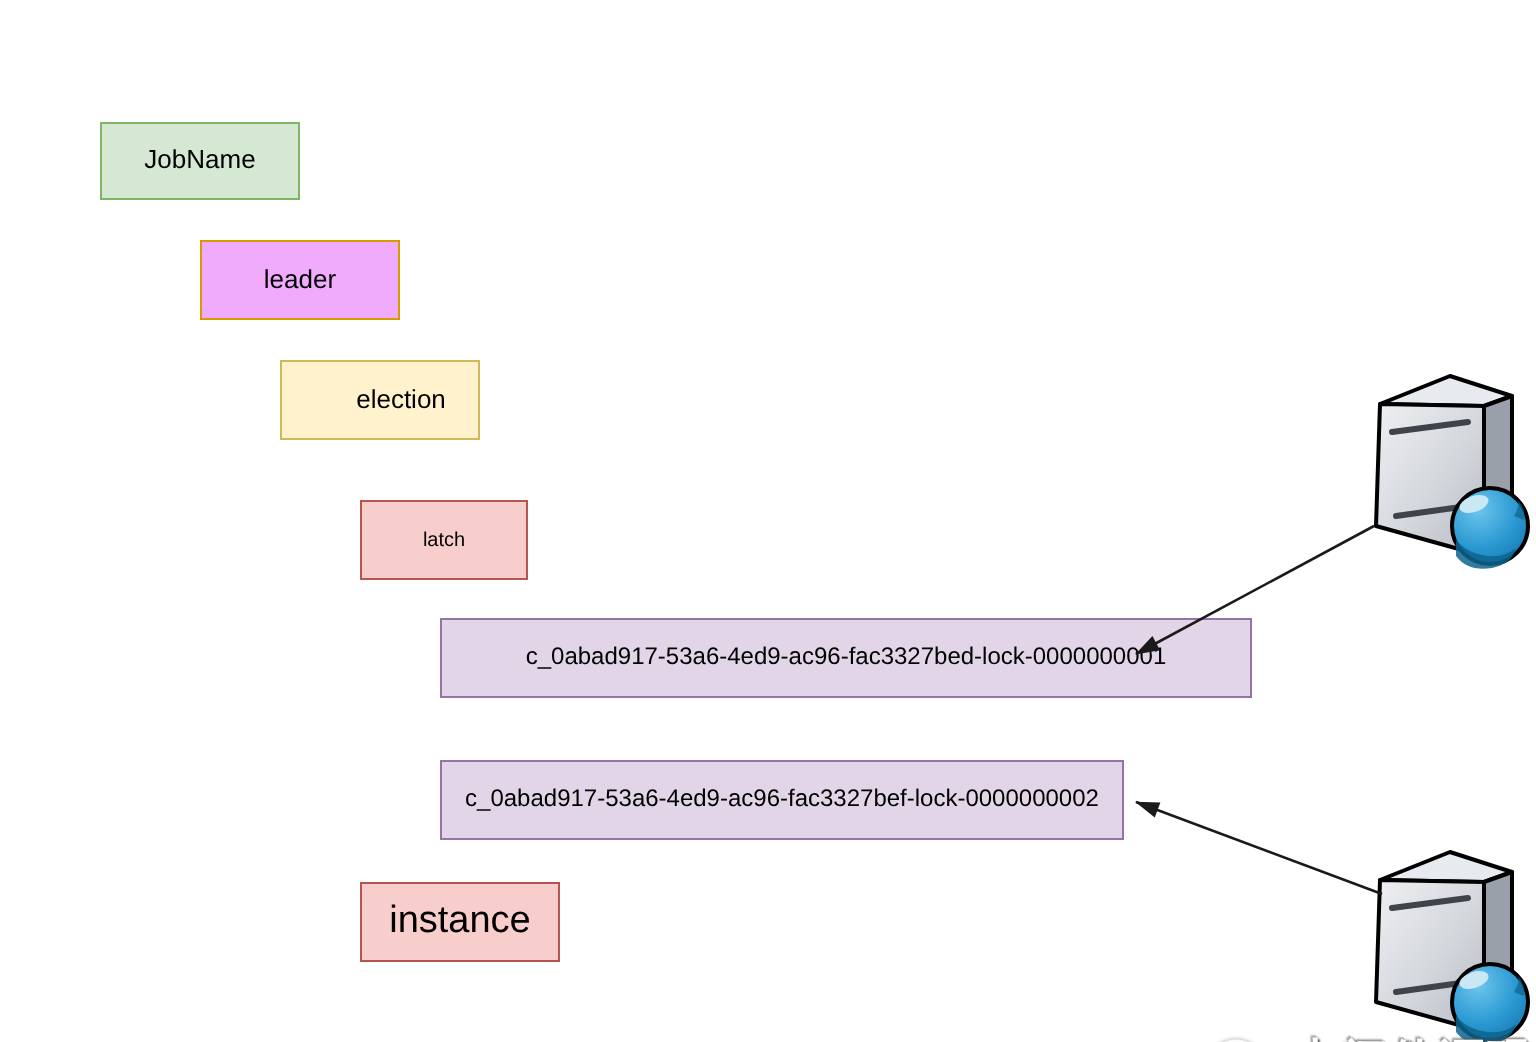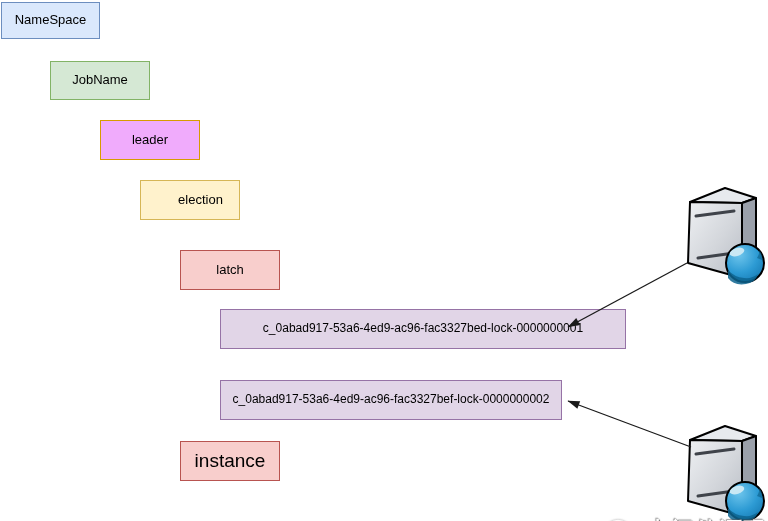--- a/index.html
+++ b/index.html
@@ -64,25 +64,24 @@
       <g fill="rgba(255,255,255,0.95)">
         <circle cx="12.2" cy="13.2" r="1.4"></circle>
         <circle cx="19.8" cy="13.2" r="1.4"></circle>
         <circle cx="25.0" cy="23.4" r="1.2"></circle>
         <circle cx="31.0" cy="23.4" r="1.2"></circle>
       </g>
     </svg>
     <span class="wm-text">中间件源码</span>
   </div>
 
-<div class="node" style="left: 1px; top: 2px; width: 99px; height: 37px; background: rgb(218, 232, 252); border-color: rgb(108, 142, 191); font-size: 13px;">NameSpace</div>
     <div class="node" style="left: 50px; top: 61px; width: 100px; height: 39px; background: rgb(213, 232, 212); border-color: rgb(130, 179, 102); font-size: 13px;">JobName</div>
     <div class="node" style="left: 100px; top: 120px; width: 100px; height: 40px; background: #f0abfc; border-color: rgb(215, 155, 0); font-size: 13px;">leader</div>
     <div class="node" style="left: 140px; top: 180px; width: 100px; height: 40px; background: rgb(255, 242, 204); border-color: rgb(214, 182, 86); font-size: 13px; padding-left: 21px;">election</div>
-    <div class="node" style="left: 180px; top: 250px; width: 100px; height: 40px; background: rgb(248, 206, 204); border-color: rgb(184, 84, 80); font-size: 13px;">latch</div>
+    <div class="node" style="left: 180px; top: 250px; width: 84px; height: 40px; background: rgb(248, 206, 204); border-color: rgb(184, 84, 80); font-size: 10px;">latch</div>
     <div class="node" style="left: 220px; top: 309px; width: 406px; height: 40px; background: rgb(225, 213, 231); border-color: rgb(150, 115, 166); font-size: 12px;">c_0abad917-53a6-4ed9-ac96-fac3327bed-lock-0000000001</div>
     <div class="node" style="left: 220px; top: 380px; width: 342px; height: 40px; background: rgb(225, 213, 231); border-color: rgb(150, 115, 166); font-size: 12px;">c_0abad917-53a6-4ed9-ac96-fac3327bef-lock-0000000002</div>
     <div class="node" style="left: 180px; top: 441px; width: 100px; height: 40px; background: rgb(248, 206, 204); border-color: rgb(184, 84, 80); font-size: 19px;">instance</div>
     <div class="server" style="left: 686px; top: 186px; width: 80px; height: 104px;">
       <svg viewBox="0 0 80 104">
         <g stroke="#000" stroke-width="2" stroke-linejoin="round">
           <polygon points="4,16 39,2 70,12 56,17" fill="#e7eaee"></polygon>
           <polygon points="56,17 70,12 70,72 56,92" fill="#9aa0aa"></polygon>
           <polygon points="4,16 56,17 56,92 2,77" fill="url(#srvFront)"></polygon>
         </g>

